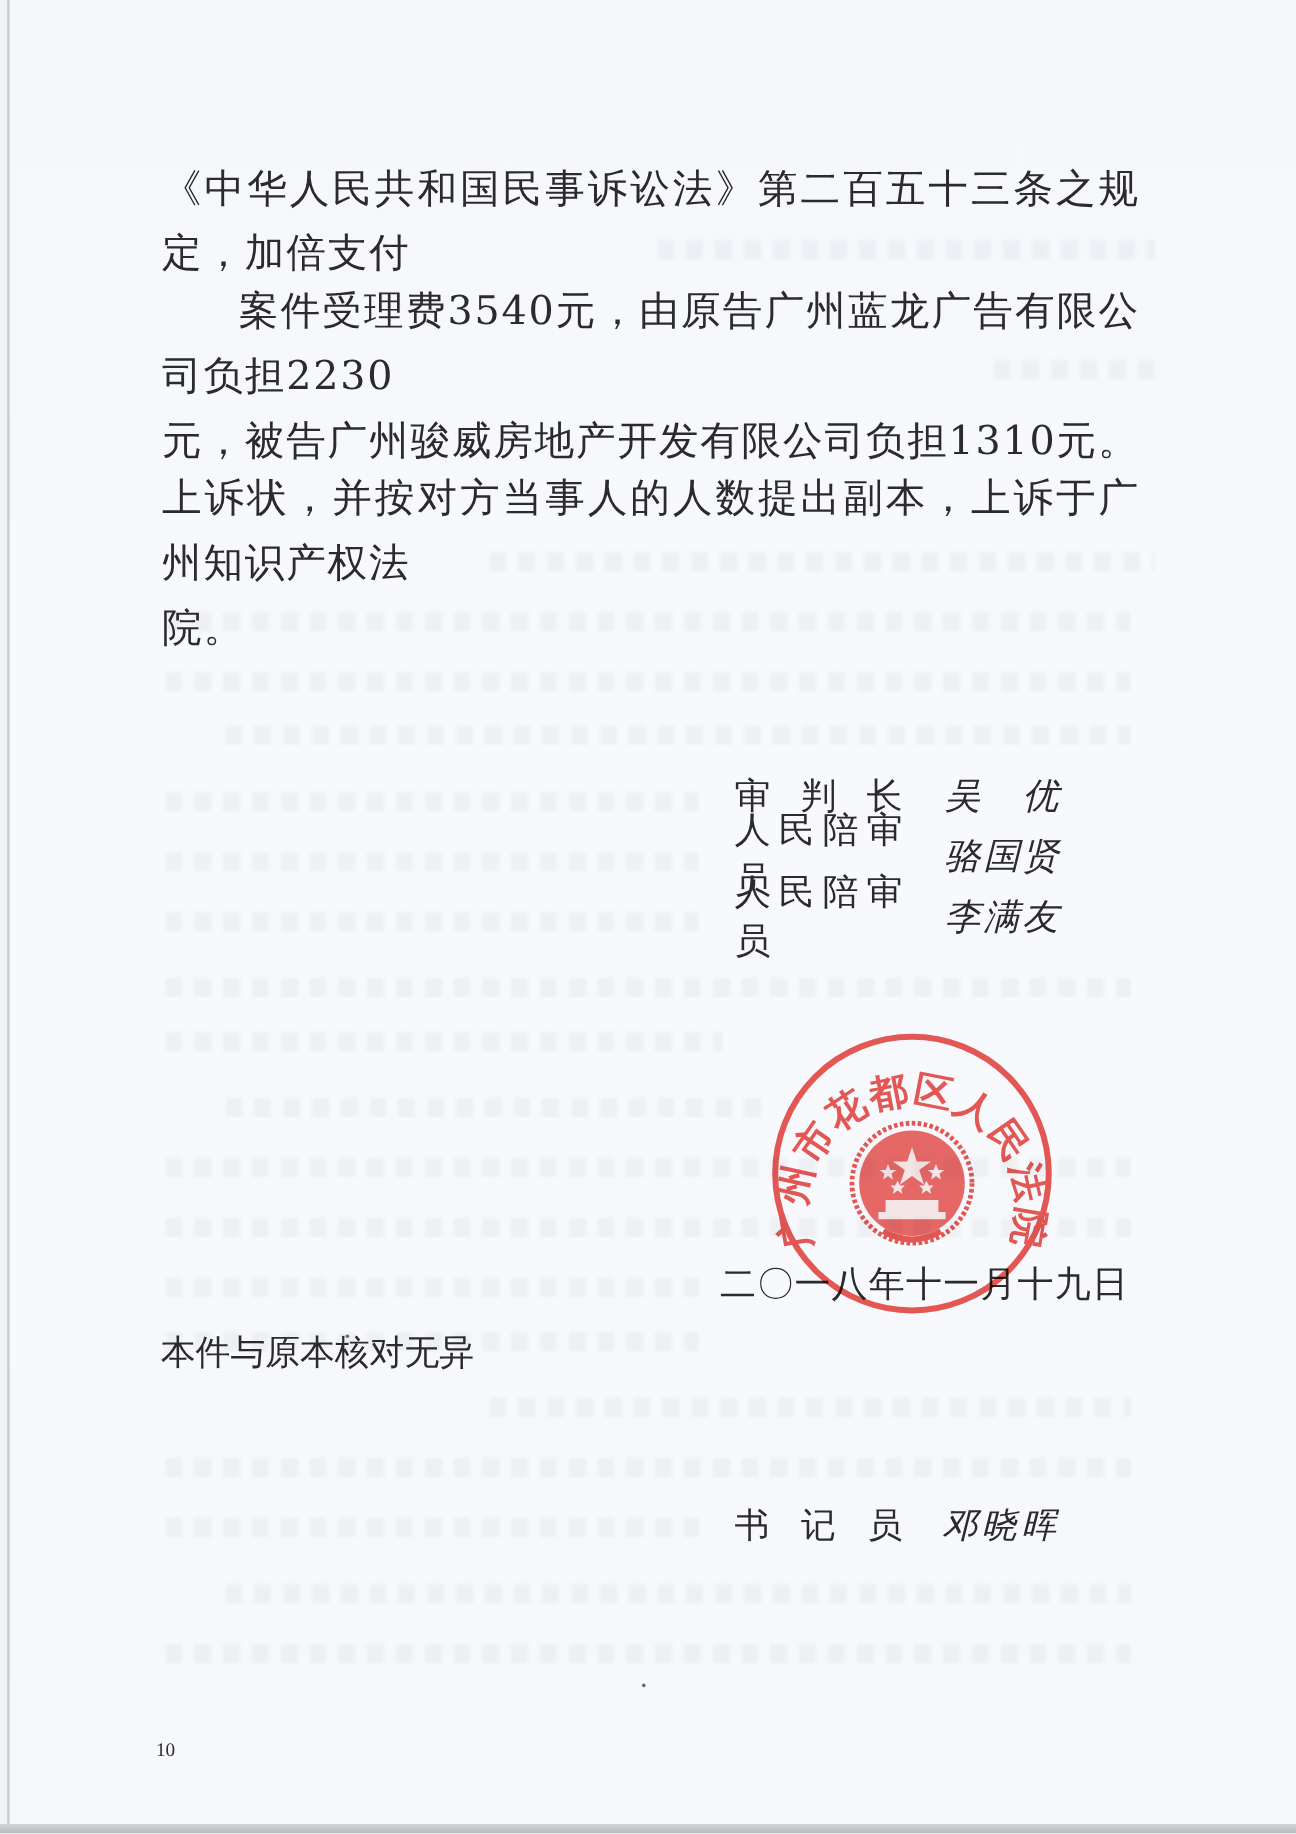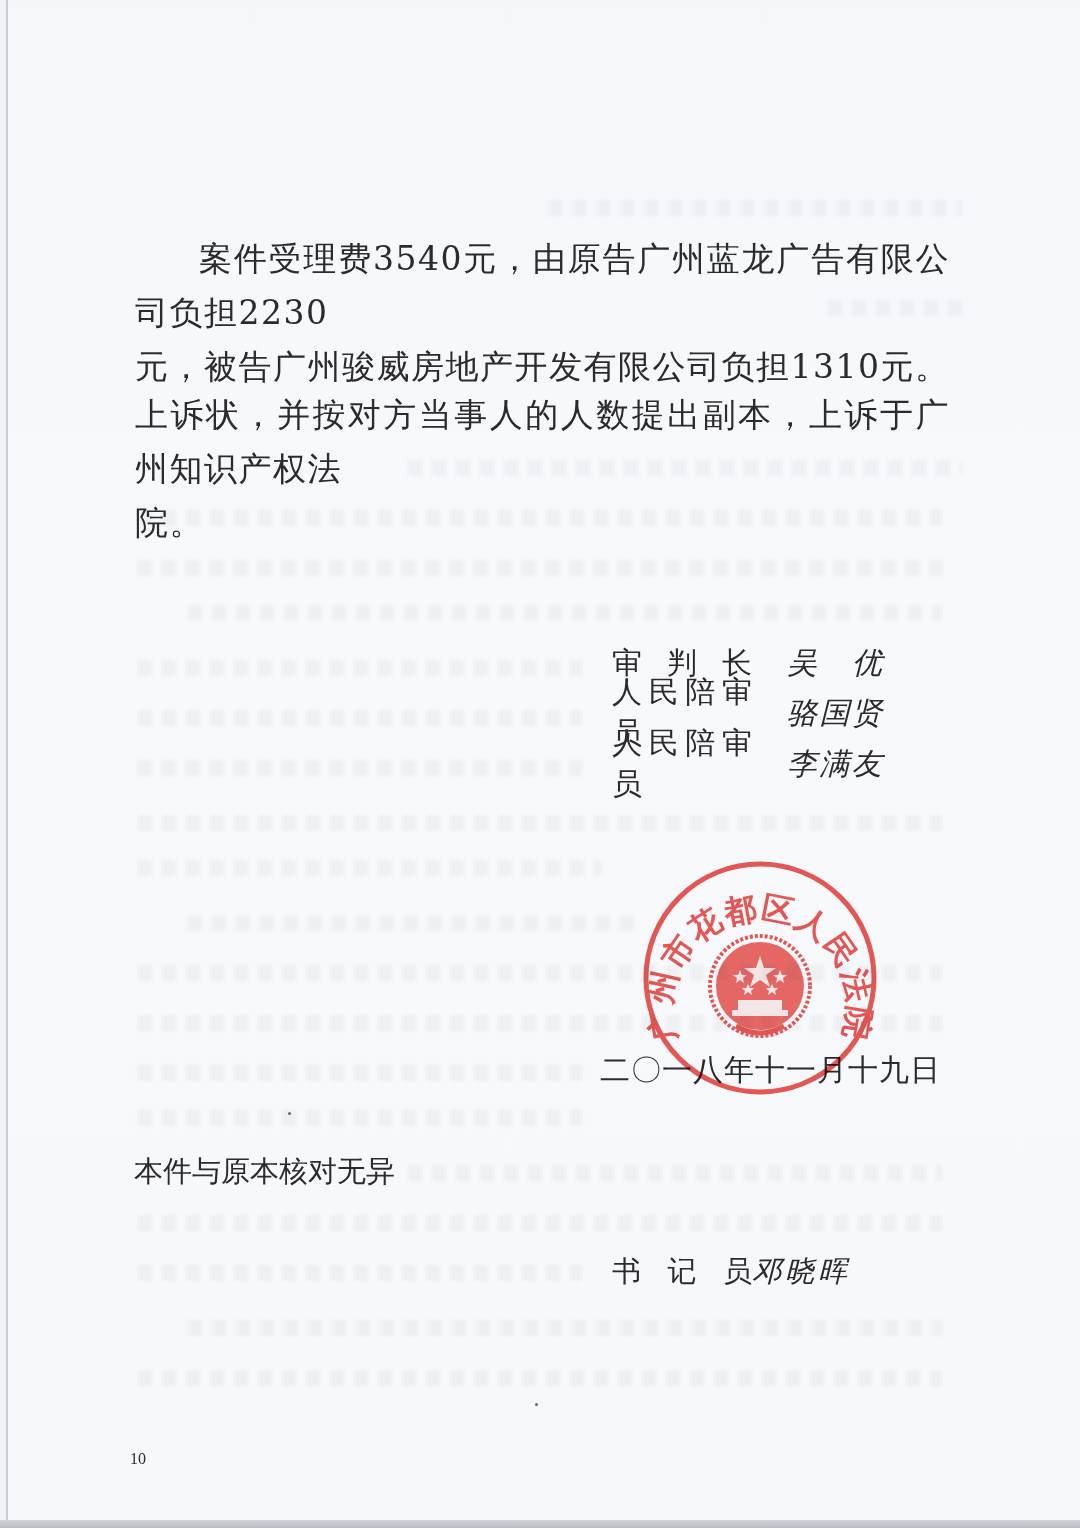--- a/index.html
+++ b/index.html
@@ -79,30 +79,31 @@
       position: absolute;
       left: 600px;
       top: 1050px;
       font-size: 30px;
       letter-spacing: 1px;
       z-index: 1;
     }
     .verify {
       position: absolute;
       left: 134px;
-      top: 1152px;
+      top: 1108px;
       font-size: 29px;
     }
     .clerk {
       position: absolute;
       left: 612px;
       top: 1252px;
       width: 268px;
       font-size: 29px;
       display: flex;
+      justify-content: space-between;
     }
     .clerk .sig-title { width: 140px; }
     .page-number {
       position: absolute;
       left: 130px;
       top: 1450px;
       font-size: 16px;
       font-family: "Liberation Serif", serif;
     }
     .seal {
@@ -145,21 +146,21 @@
   <div class="ghost" style="top:1065px; left:130px; right:500px;"></div>
   <div class="ghost" style="top:1110px; left:130px; right:500px;"></div>
   <div class="ghost" style="top:1165px; left:400px; right:140px;"></div>
   <div class="ghost" style="top:1215px; left:130px; right:140px;"></div>
   <div class="ghost" style="top:1265px; left:130px; right:500px;"></div>
   <div class="ghost" style="top:1320px; left:180px; right:140px;"></div>
   <div class="ghost" style="top:1370px; left:130px; right:140px;"></div>
 </div>
 
 <p class="para" style="top:130px;">
-  <br>
+  <span>《中华人民共和国民事诉讼法》第二百五十三条之规定，加倍支付</span><br>
 </p>
 
 <p class="para" style="top:232px;">
   <span style="padding-left:64px;">案件受理费3540元，由原告广州蓝龙广告有限公司负担2230</span><br>
   <span>元，被告广州骏威房地产开发有限公司负担1310元。</span>
 </p>
 
 <p class="para" style="top:334px;">
   <br>
   <span>上诉状，并按对方当事人的人数提出副本，上诉于广州知识产权法</span><br>

